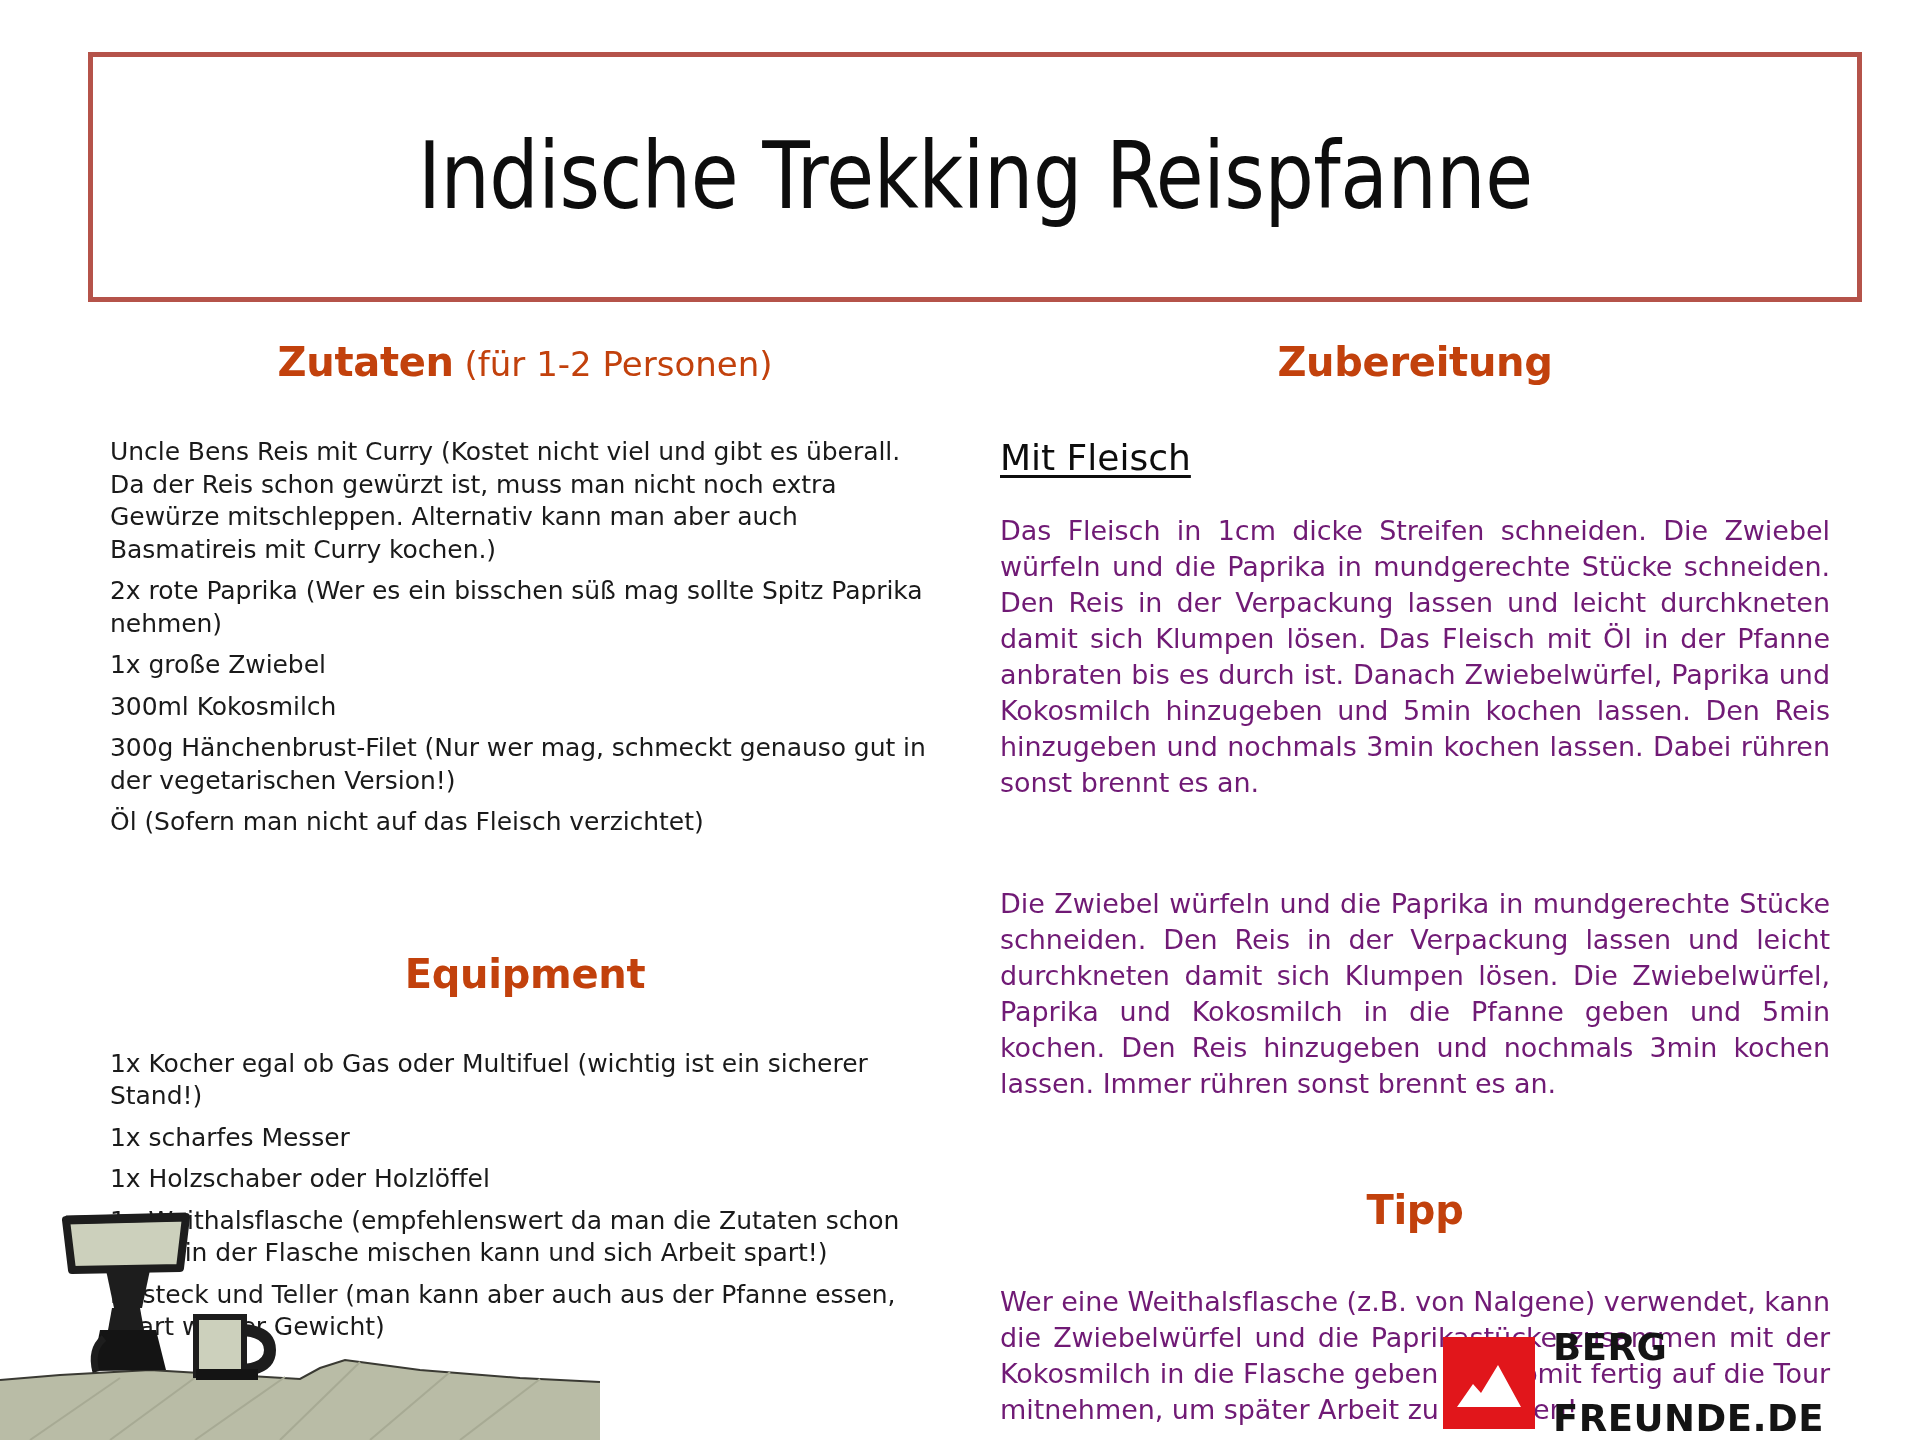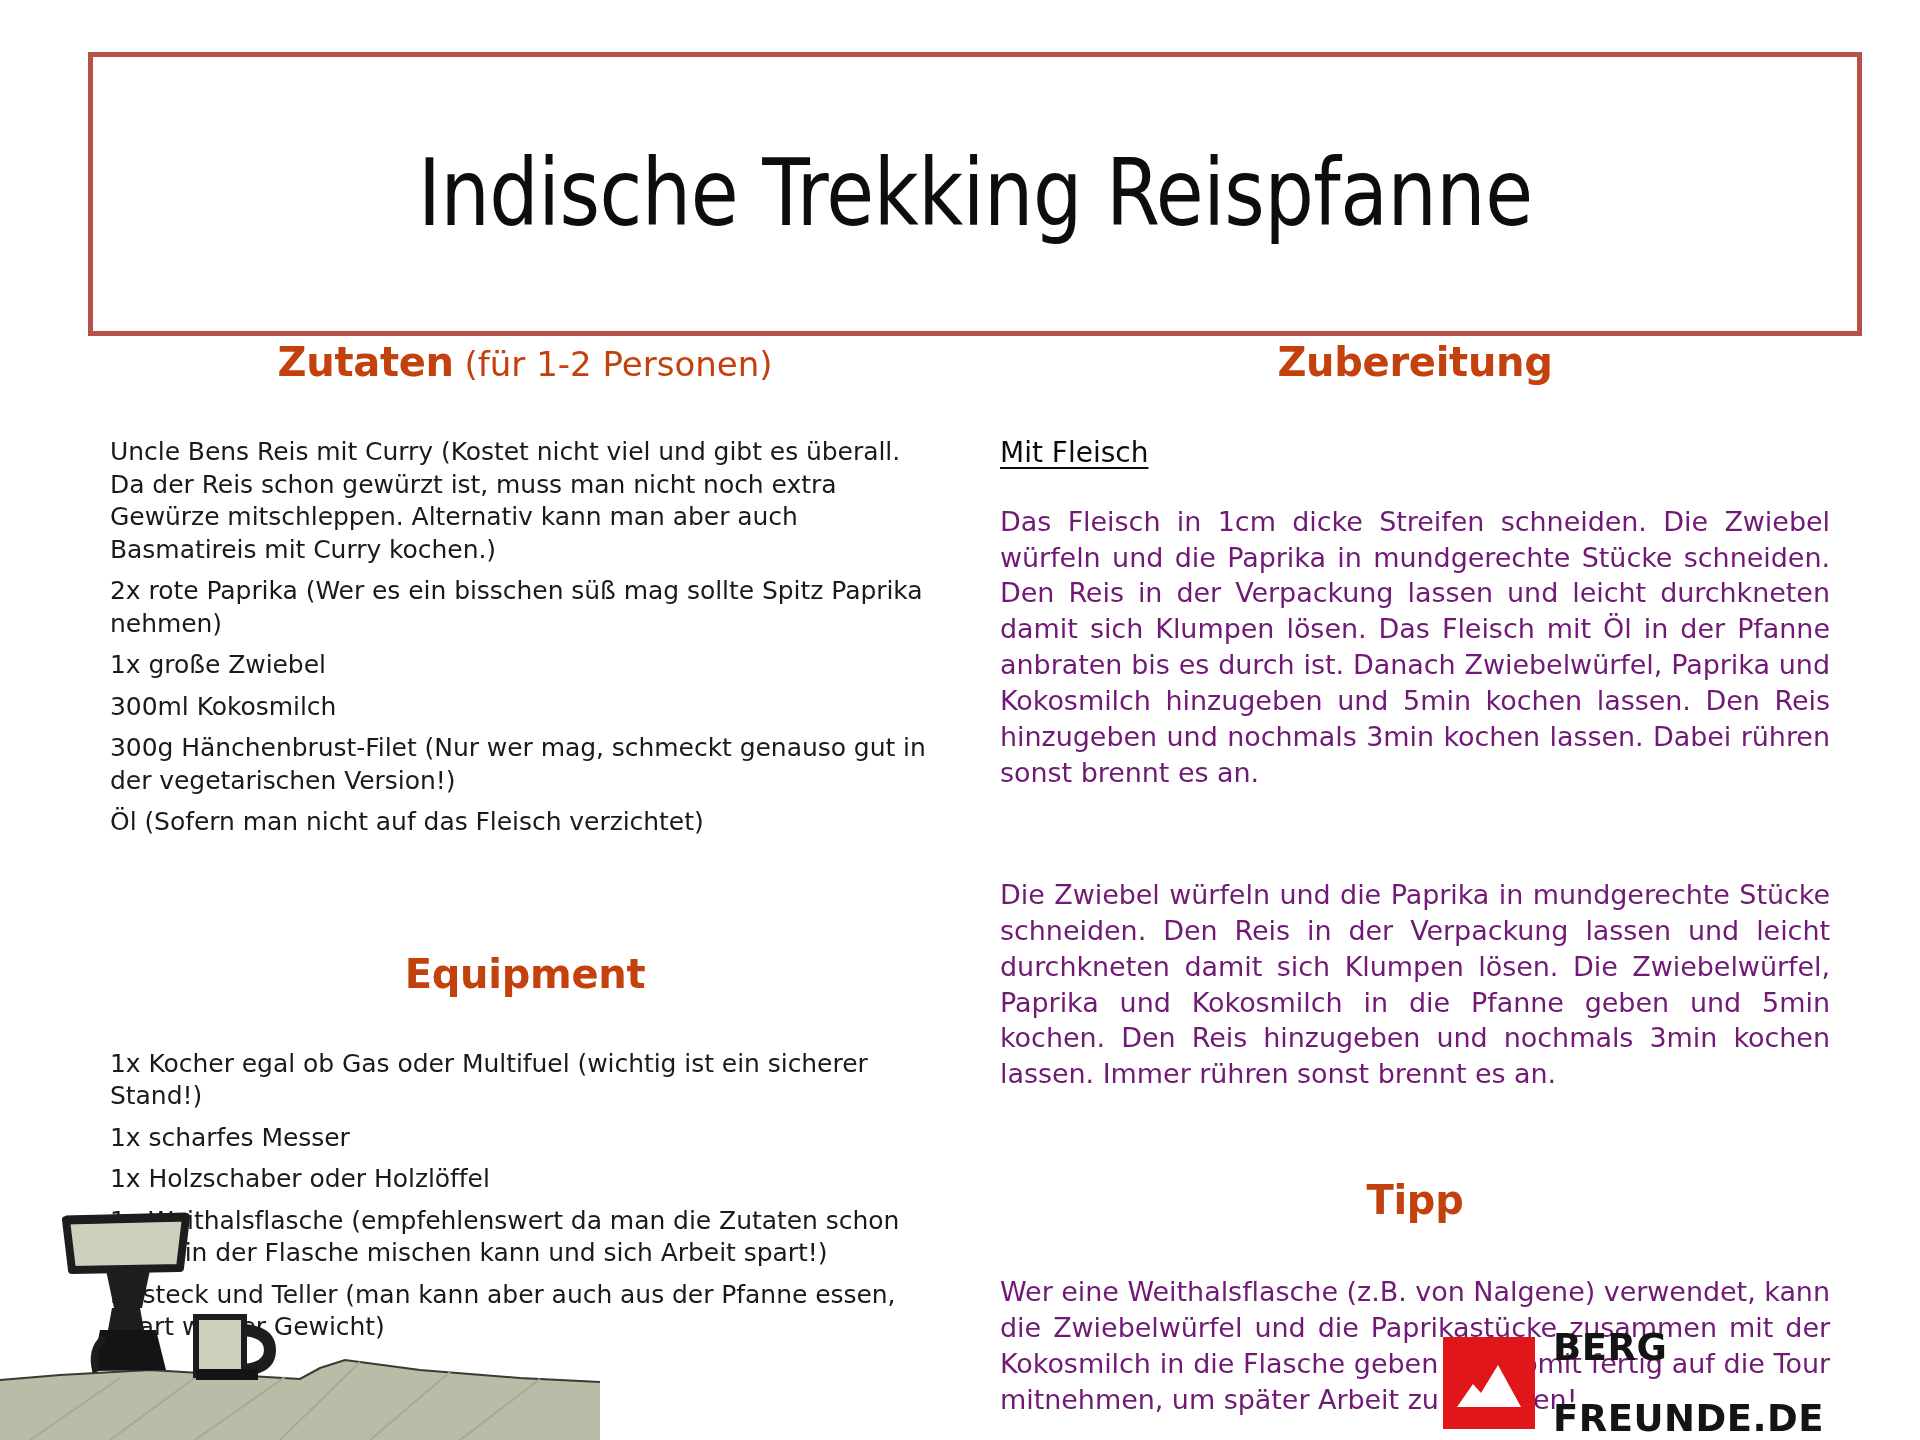--- a/index.html
+++ b/index.html
@@ -15,21 +15,21 @@
     font-family: "DejaVu Sans", "Liberation Sans", sans-serif;
     color: #1a1a1a;
   }
 
   
   .title-box {
     position: absolute;
     left: 88px;
     top: 52px;
     width: 1774px;
-    height: 284px;
+    height: 250px;
     border: 5px solid #b5534a;
     background: #ffffff;
     box-sizing: border-box;
     display: flex;
     align-items: center;
     justify-content: center;
   }
   .title-text {
     font-size: 93px;
     font-weight: 400;
@@ -59,21 +59,21 @@
     letter-spacing: -0.3px;
     text-align: center;
   }
   h2.section-head .qualifier {
     font-weight: normal;
     font-size: 34px;
     letter-spacing: 0;
   }
 
   .sub-head {
-    font-size: 28px;
+    font-size: 36px;
     color: #0d0d0d;
     text-decoration: underline;
     text-underline-offset: 5px;
     line-height: 1.2;
   }
 
   .list {
     margin: 0;
     padding: 0;
     list-style: none;

